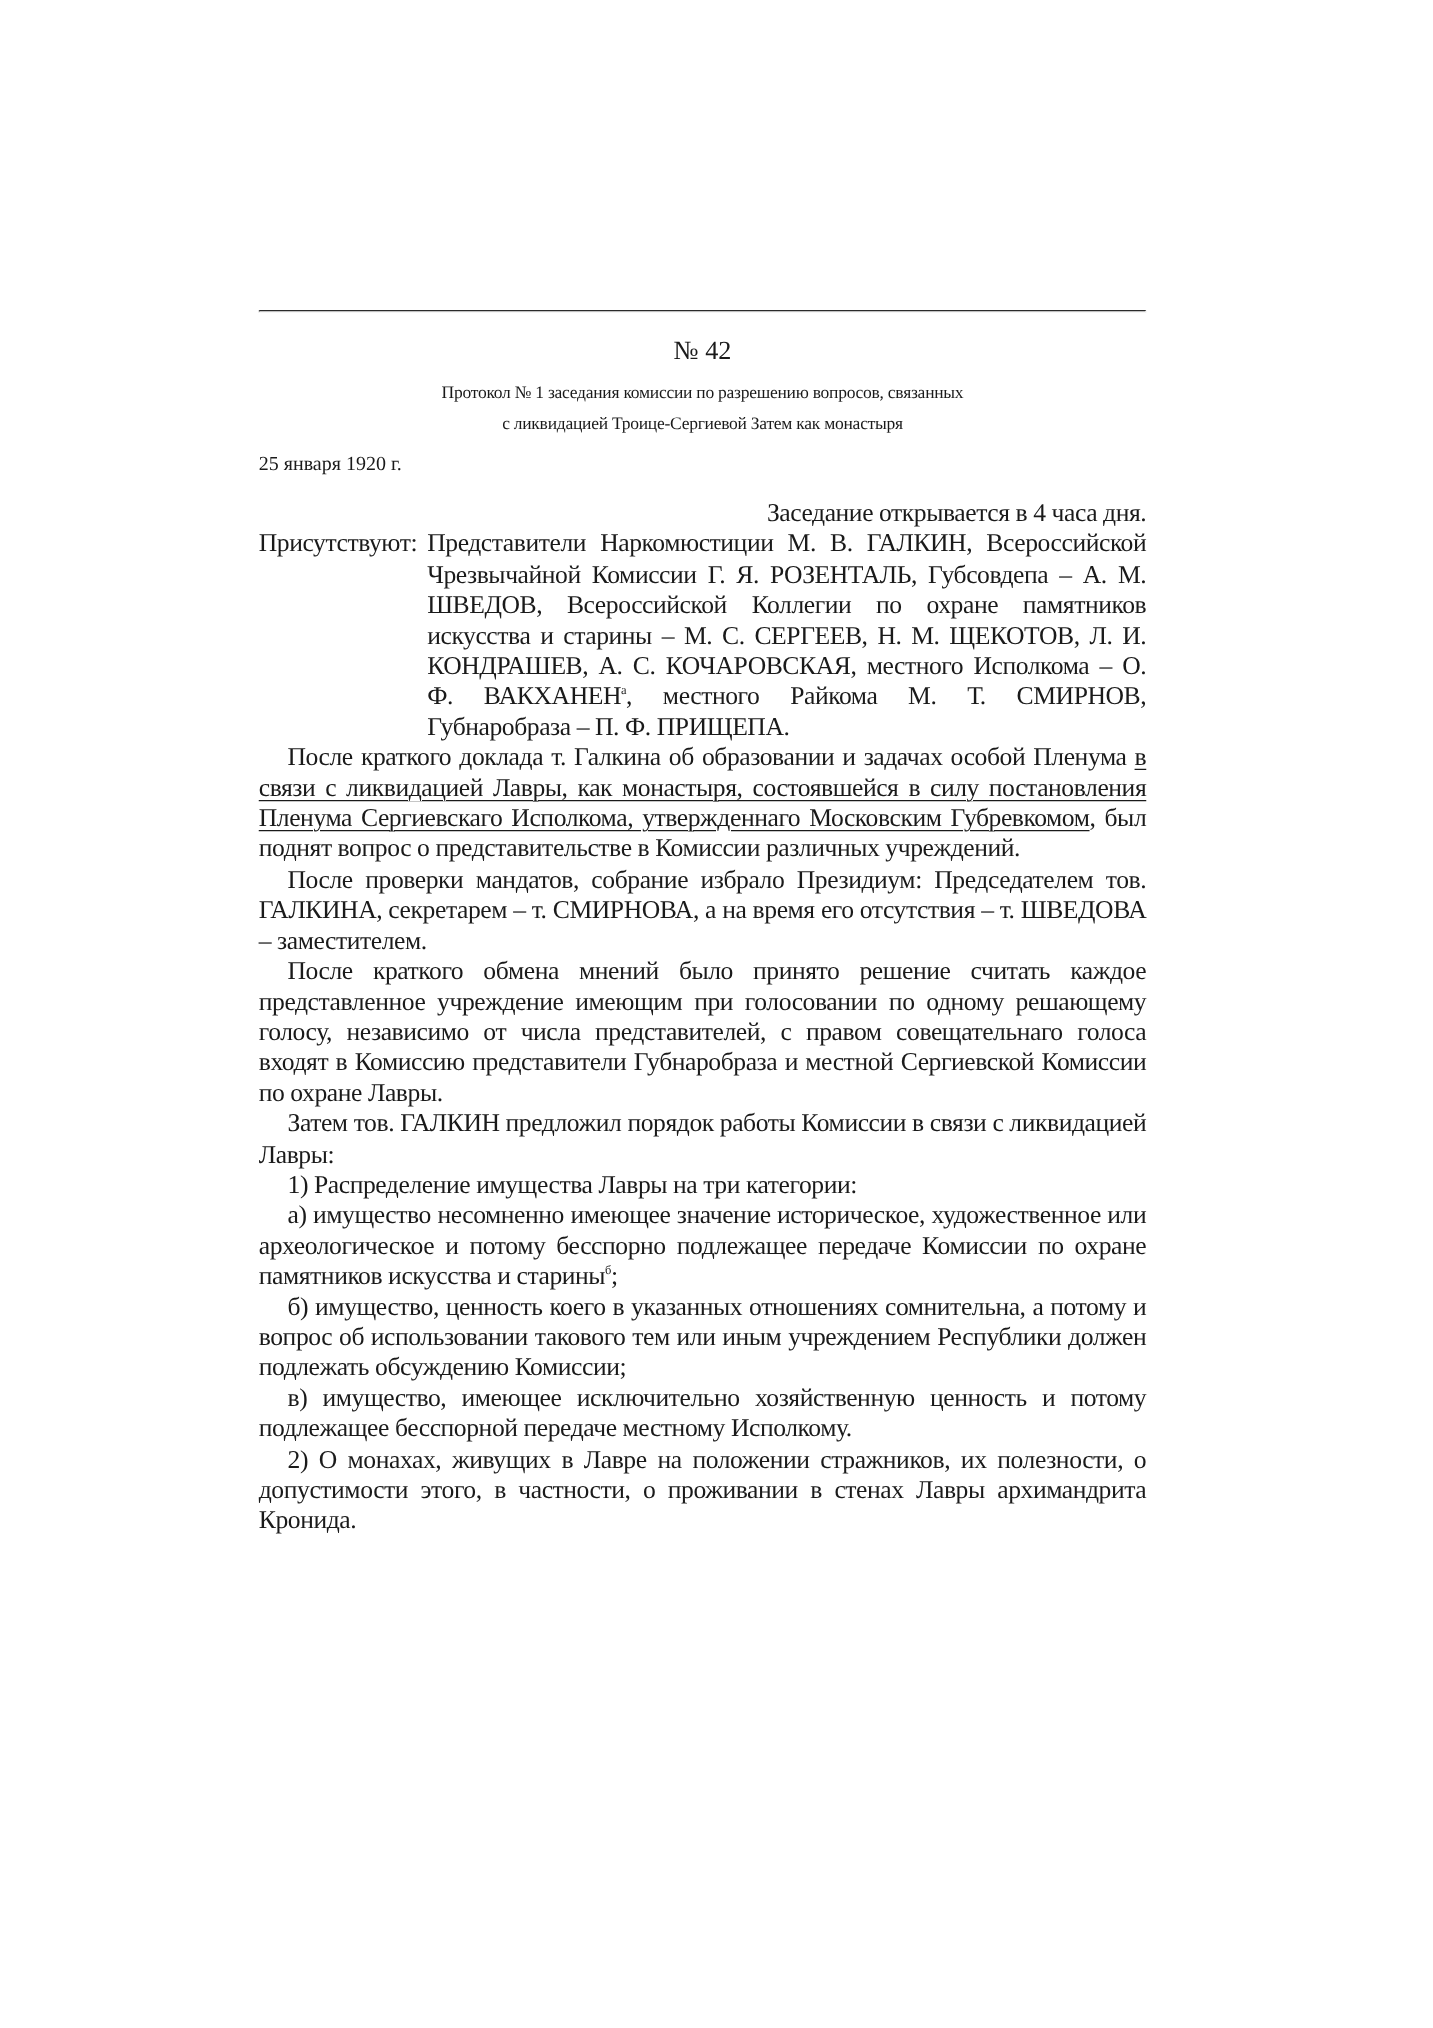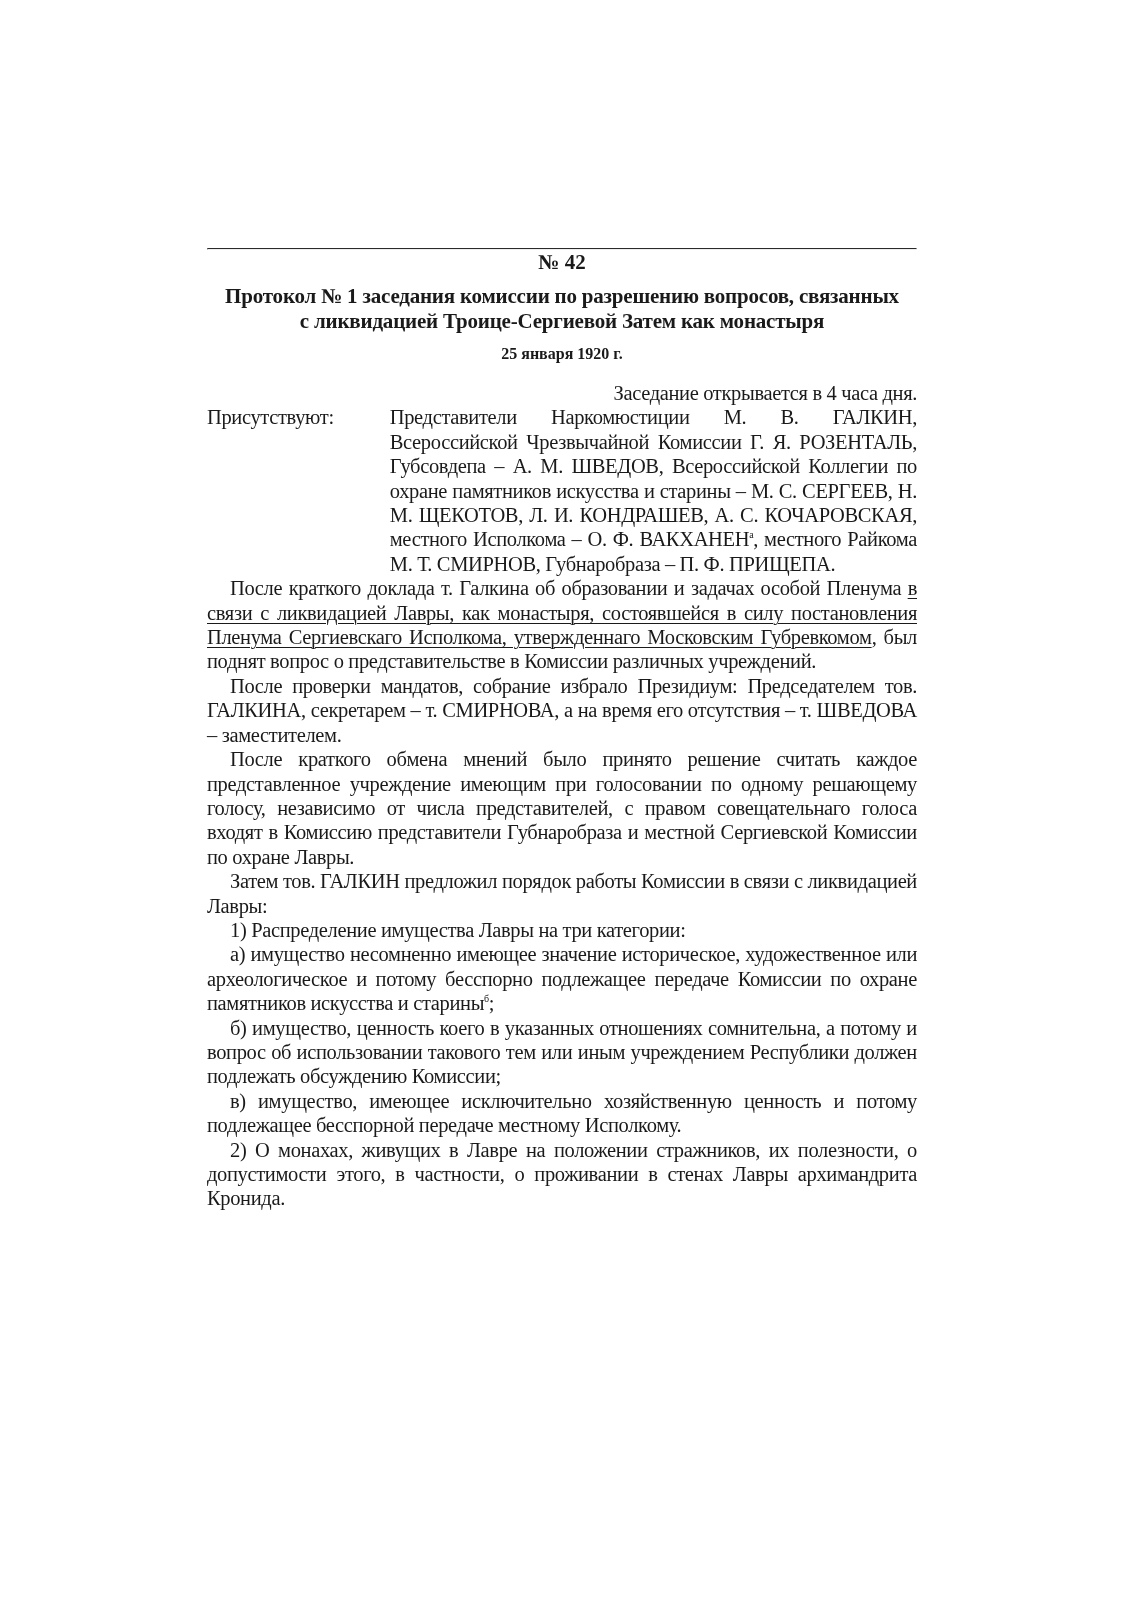--- a/index.html
+++ b/index.html
@@ -4,29 +4,29 @@
 <style>
   html, body { margin: 0; padding: 0; background: #ffffff; }
   body { width: 1146px; height: 1622px; position: relative; overflow: hidden; color: #1a1a1a;
          font-family: "Liberation Serif", serif; }
   .page { position: absolute; left: 207px; top: 248px; width: 710px; }
   .running-head { position: relative; height: 40px; }
   .running-title { position: absolute; left: 0; right: 0; top: 6px; text-align: center;
                    font-style: italic; font-size: 17px; color: #333; transform: scaleX(0.9); }
   .page-number { position: absolute; right: 0; top: 2px; font-style: italic; font-weight: bold; font-size: 22px; }
   .rule { border-top: 1.5px solid #2a2a2a; margin: 0; }
-  .doc-number { text-align: center; font-weight: bold; font-size: 21px; height: 30px; }
-  .doc-title { text-align: center; font-weight: bold; font-size: 21px; line-height: 25px; margin-top: 4px;
+  .doc-number { text-align: center; font-weight: normal; font-size: 21px; margin-top: 18px; height: 30px; }
+  .doc-title { text-align: center; font-weight: normal; font-size: 14px; line-height: 25px; margin-top: 4px;
                letter-spacing: -0.2px; }
-  .doc-date { text-align: center; font-weight: bold; font-size: 16px; margin-top: 11px; height: 24px; }
+  .doc-date { text-align: left; font-weight: normal; font-size: 16px; margin-top: 11px; height: 24px; }
   .body { font-size: 20.5px; line-height: 24.4px; margin-top: 12px; letter-spacing: -0.35px; }
   .opening { text-align: right; padding-left: 60px; }
   .present { display: flex; font-family: Liberation Serif, serif; }
   .present-label { white-space: nowrap; padding-right: 8px; }
-  .present-text { text-align: justify; text-align-last: left; margin-left: 48px; }
+  .present-text { text-align: justify; text-align-last: left; }
   p { margin: 0; text-indent: 23px; text-align: justify; }
   .u { text-decoration: underline; text-underline-offset: 3px; text-decoration-thickness: 1px; }
   sup { font-size: 10px; line-height: 0; vertical-align: 8px; }
 </style>
 </head>
 <body>
 
 <div class="page">
   <hr class="rule">
 

